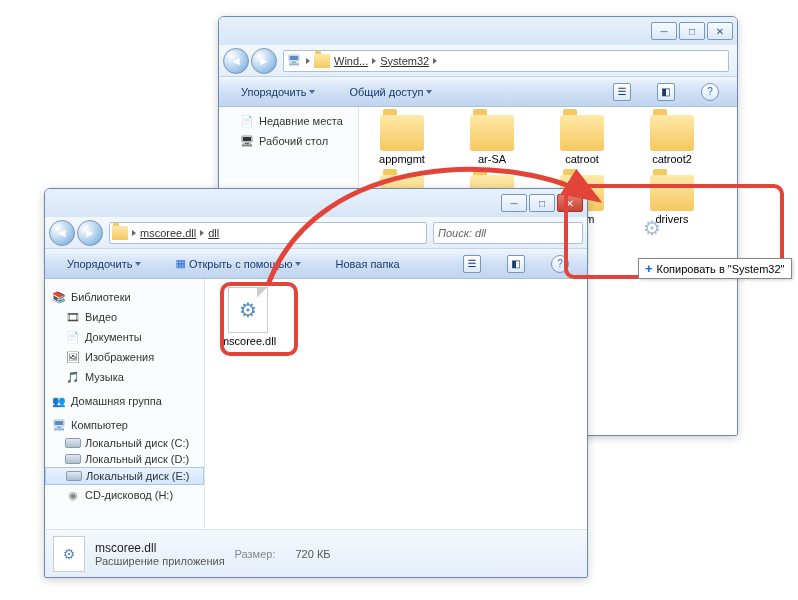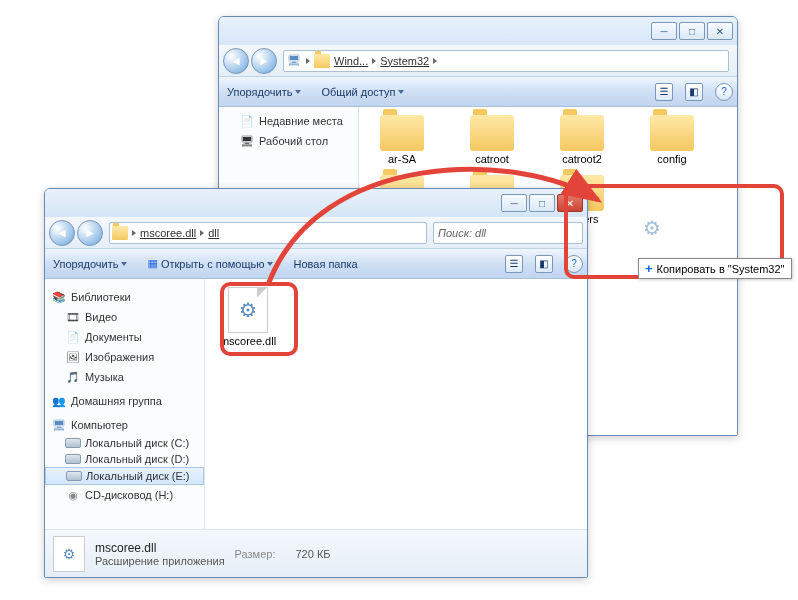--- a/index.html
+++ b/index.html
@@ -15,21 +15,21 @@
 .navbar { height:32px; background:linear-gradient(#f4f8fc,#e5eef8); border-bottom:1px solid #c0d4e8; display:flex; align-items:center; padding:0 4px; gap:2px; }
 .navbtn { width:26px; height:26px; border-radius:50%; border:1px solid #7a97b8; background:radial-gradient(circle at 30% 30%,#fff,#96c0e8 70%,#5a8cc0); display:flex; align-items:center; justify-content:center; color:#fff; font-size:12px; }
 .addressbar { flex:1; height:22px; border:1px solid #a8c0d8; background:#fff; border-radius:2px; display:flex; align-items:center; padding:0 2px; gap:4px; margin:0 4px; font-size:11px; }
 .searchbox { width:150px; height:22px; border:1px solid #a8c0d8; background:#fff; border-radius:2px; display:flex; align-items:center; padding:0 4px; font-size:11px; color:#666; font-style:italic; }
 .folder-icon-sm { width:16px; height:14px; background:linear-gradient(#ffe9a8,#f5c860); border-radius:1px; position:relative; }
 .folder-icon-sm::before { content:''; position:absolute; top:-3px; left:1px; width:6px; height:3px; background:#f5c860; border-radius:1px 1px 0 0; }
 .crumb { color:#333;text-decoration:underline; }
 .crumb-sep { width:0; height:0; border-left:4px solid #666; border-top:3px solid transparent; border-bottom:3px solid transparent; }
 
 
-.toolbar { height:30px; background:linear-gradient(#f0f6ff,#d0e0f5,#c0d5ef); border-bottom:1px solid #a8c0d8; display:flex; align-items:center; padding:0 4px; gap:12px; font-size:11px; color:#1a3a6a; }
+.toolbar { height:30px; background:linear-gradient(#f0f6ff,#d0e0f5,#c0d5ef); border-bottom:1px solid #a8c0d8; display:flex; align-items:center; padding:0 18px; gap:26px; font-size:11px; color:#1a3a6a; }
 .toolbar .tbtn { display:flex; align-items:center; gap:3px; padding:2px 4px; cursor:default; }
 .toolbar .spacer { flex:1; }
 .tb-icon { width:18px; height:18px; border:1px solid #7a97b8; border-radius:2px; background:linear-gradient(#fff,#dce9f7); display:flex; align-items:center; justify-content:center; font-size:10px; }
 .dd { width:0; height:0; border-left:3px solid transparent; border-right:3px solid transparent; border-top:4px solid #4a6a9a; }
 
 
 .body { display:flex; height: calc(100% - 28px - 32px - 30px - 48px); }
 .body.nostatus { height: calc(100% - 28px - 32px - 30px); }
 .sidebar { width:160px; border-right:1px solid #dde6f0; background:#fafcfe; overflow:hidden; padding:4px 0; }
 .sidebar .group { margin:4px 0; }
@@ -109,20 +109,24 @@
           <span>Недавние места</span>
         </div>
       <div class="item">
           <span class="ic">🖥</span>
           <span>Рабочий стол</span>
         </div>
     </div>
     <div class="content">
       <div class="file">
           <div class="thumb folder-lg"></div>
+          <span>appmgmt</span>
+        </div>
+      <div class="file">
+          <div class="thumb folder-lg"></div>
           <span>ar-SA</span>
         </div>
       <div class="file">
           <div class="thumb folder-lg"></div>
           <span>catroot</span>
         </div>
       <div class="file">
           <div class="thumb folder-lg"></div>
           <span>catroot2</span>
         </div>

